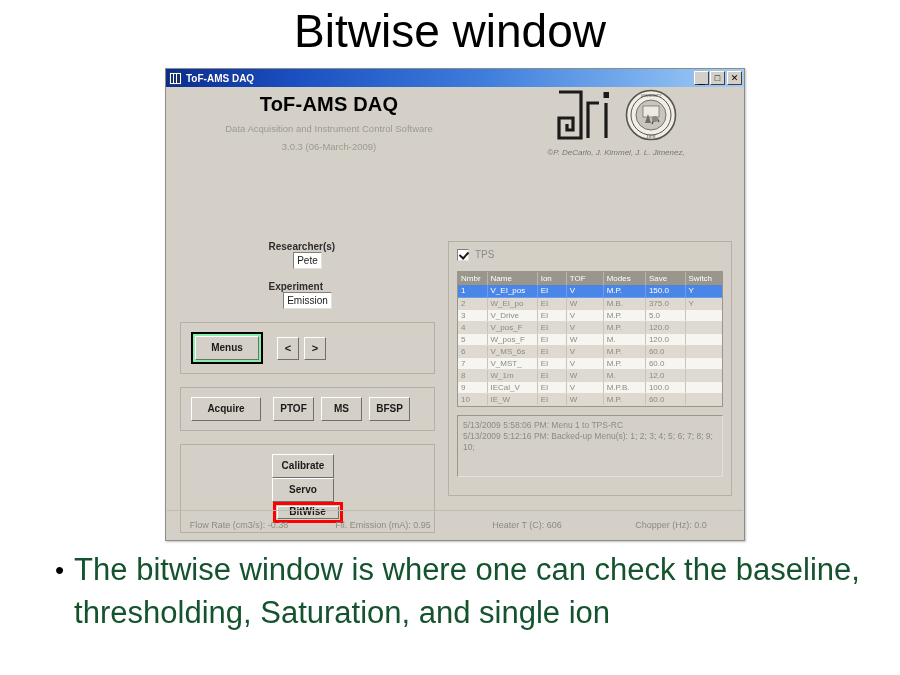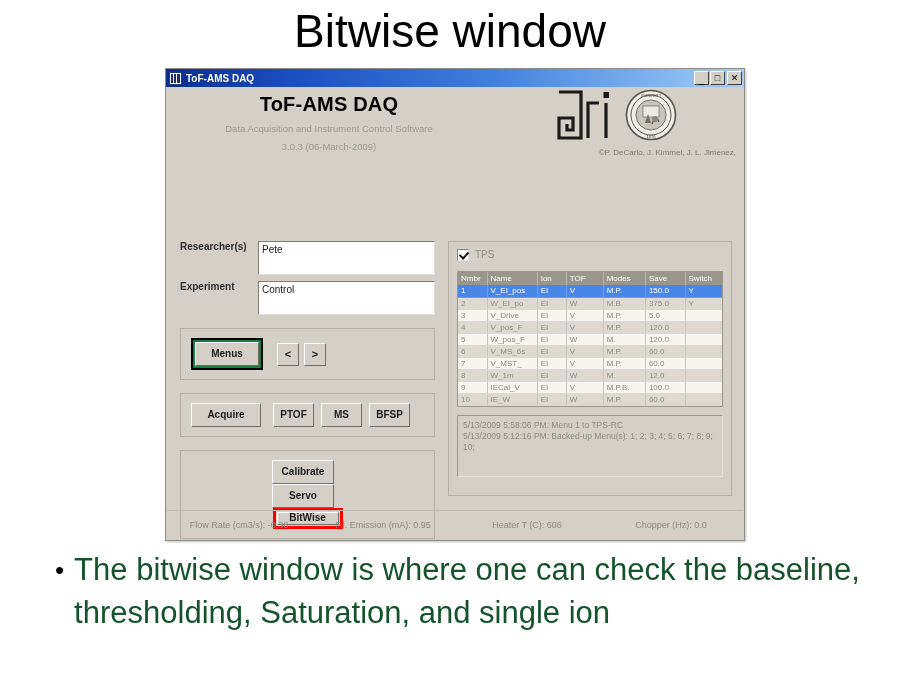--- a/index.html
+++ b/index.html
@@ -126,33 +126,34 @@
     font-size: 9.5px;
     color: #9a9a90;
   }
   #app-version {
     margin-top: 7px;
     font-size: 9.5px;
     color: #9a9a90;
   }
   #banner-right {
     position: absolute; left: 330px; top: 2px; width: 240px;
-    text-align: right;
+    text-align: center;
+    font-style: italic;
   }
   #logos { display: flex; justify-content: center; align-items: center; gap: 14px; height: 56px; }
   #credits {
     font-size: 8px;
     color: #77776e;
     line-height: 11px;
     margin-top: 2px;
   }
 
   
   #left-col { position: absolute; left: 14px; top: 172px; width: 255px; }
-  .field-row { display: flex; align-items: flex-start; margin-bottom: 6px; }
+  .field-row { display: flex; align-items: center; margin-bottom: 12px; flex-direction: column; }
   .field-label {
     width: 78px;
     font-size: 10px;
     font-weight: bold;
     color: #2e2e2e;
   }
   .field-input {
     flex: 1;
     height: 34px;
     background: #ffffff;
@@ -181,21 +182,21 @@
     font-weight: bold;
     color: #1a1a1a;
     text-align: center;
     padding: 5px 0 6px 0;
     cursor: default;
     white-space: nowrap;
   }
   #menus-wrap {
     border: 2px solid #000000;
     padding: 2px;
-    background: #15803d;
+    background: #86efac;
   }
   #btn-menus { width: 64px; border-style: solid; }
   .nav-btn { width: 22px; padding: 4px 0 5px 0; font-size: 11px; }
   #menus-nav { margin-left: 14px; display: flex; gap: 5px; }
 
   #group-acquire { justify-content: flex-start; gap: 0; }
   #btn-acquire { width: 70px; margin-right: 12px; }
   #group-acquire .btn.small { width: 41px; margin-right: 7px; }
   #group-acquire .btn.small:last-child { margin-right: 0; }
 
@@ -389,21 +390,21 @@
   </div>
 
   <div id="left-col">
 
     <div class="field-row">
       <div class="field-label">Researcher(s)</div>
       <div class="field-input">Pete</div>
     </div>
     <div class="field-row">
       <div class="field-label">Experiment</div>
-      <div class="field-input">Control</div>
+      <div class="field-input">Emission</div>
     </div>
 
     <div class="btn-group" id="group-menus">
       <div id="menus-wrap">
         <div class="btn" id="btn-menus">Menus</div>
       </div>
       <div id="menus-nav">
         <div class="btn nav-btn">&lt;</div>
         <div class="btn nav-btn">&gt;</div>
       </div>

